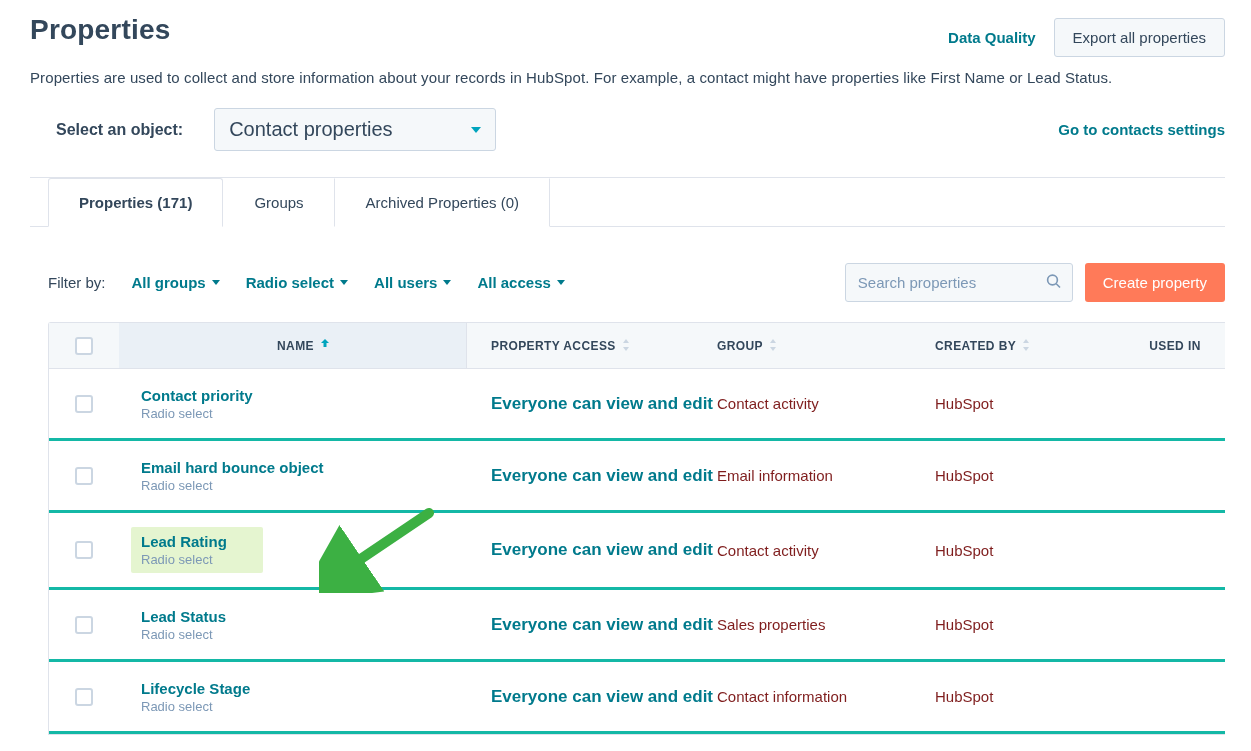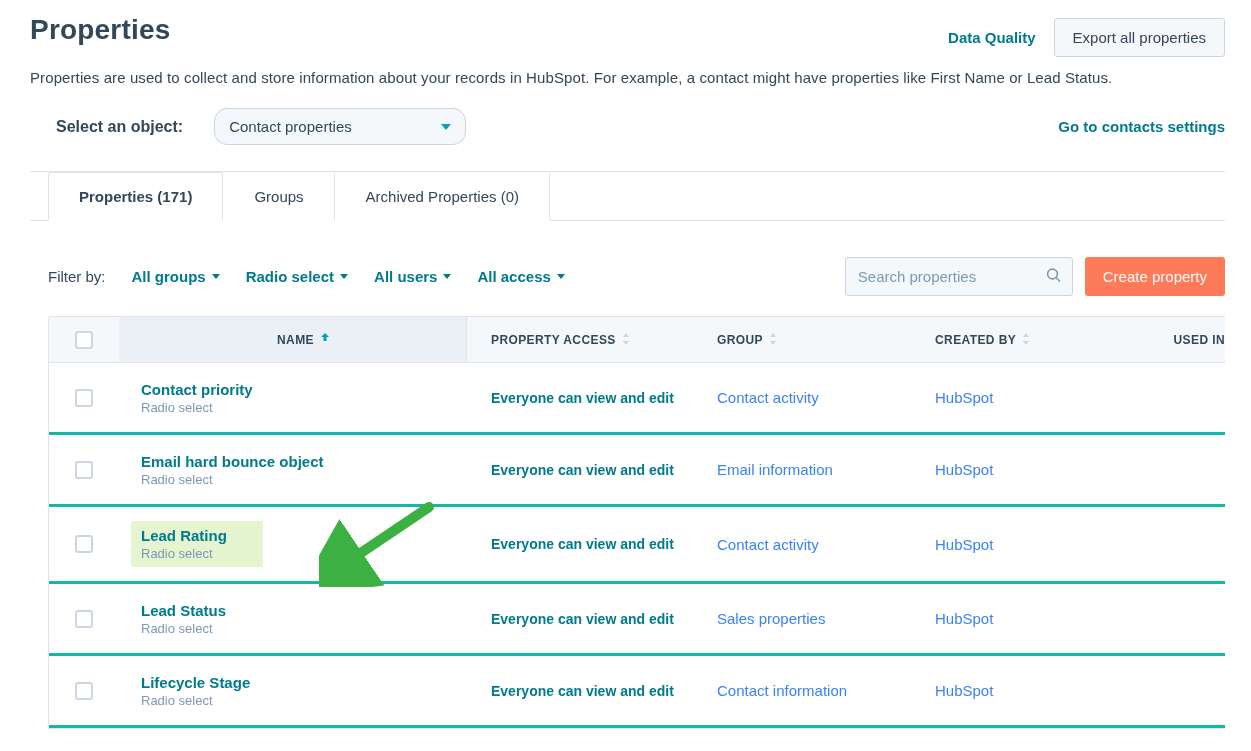--- a/index.html
+++ b/index.html
@@ -67,27 +67,27 @@
   .object-label {
     font-weight: 700;
     font-size: 16px;
     color: #33475b;
   }
   .select-box {
     display: flex;
     align-items: center;
     justify-content: space-between;
     border: 1px solid #cbd6e2;
-    border-radius: 13px;
+    border-radius: 3px;
     background: #f5f8fa;
     padding: 9px 14px;
-    width: 252px;
-    cursor: pointer;
-    color: #33475b;
-    font-size: 15px;
+    width: 282px;
+    cursor: pointer;
+    color: #33475b;
+    font-size: 20px;
   }
   .caret-down {
     width: 0; height: 0;
     border-left: 5px solid transparent;
     border-right: 5px solid transparent;
     border-top: 6px solid #00a4bd;
   }
   .tabs {
     display: flex;
     border-bottom: 1px solid #dfe3eb;
@@ -188,21 +188,21 @@
     background: #f5f8fa;
     border-bottom: 1px solid #dfe3eb;
     height: 46px;
   }
   .col-check { width: 70px; display:flex; justify-content:center; align-items:center; }
   .col-name { width: 348px; padding-left: 22px; border-right: 1px solid #dfe3eb; height:100%; display:flex; align-items:center; background:#eaf0f6; }
   .thead .col-name { background:#eaf0f6;justify-content:center; }
   .col-access { width: 250px; padding-left: 24px; display:flex; align-items:center; }
   .col-group { width: 218px; display:flex; align-items:center; }
   .col-created { width: 190px; display:flex; align-items:center; }
-  .col-used { flex: 1; display:flex; align-items:center; justify-content:flex-end; padding-right: 0; }
+  .col-used { flex: 1; display:flex; align-items:center; justify-content:center; padding-right: 0; }
   .th-text {
     font-size: 12px;
     font-weight: 700;
     letter-spacing: 0.4px;
     color: #33475b;
   }
   .sort-icon {
     display: inline-block;
     margin-left: 6px;
   }
@@ -221,24 +221,24 @@
     cursor: pointer;
   }
   .row-sub {
     color: #7c98b6;
     font-size: 13px;
     margin-top: 2px;
   }
   .access-link {
     color: #007a8c;
     font-weight: 700;
-    font-size: 14px;
-    cursor: pointer;
-  }
-  .cell-text { font-size: 15px; color: #3b82f6; }
+    font-size: 17px;
+    cursor: pointer;
+  }
+  .cell-text { font-size: 15px; color: #7f1d1d; }
   .checkbox {
     width: 18px;
     height: 18px;
     border: 2px solid #cbd6e2;
     border-radius: 3px;
     background: #fff;
     cursor: pointer;
   }
   .name-pill {
     display: inline-block;

